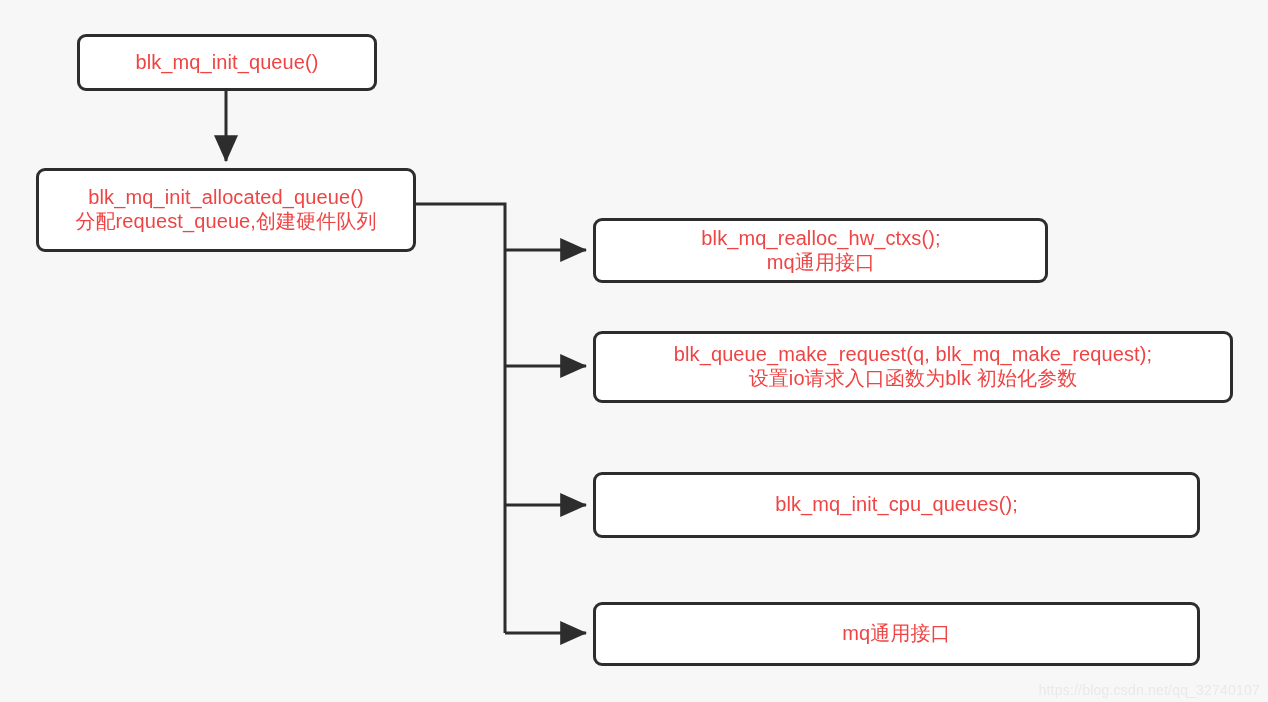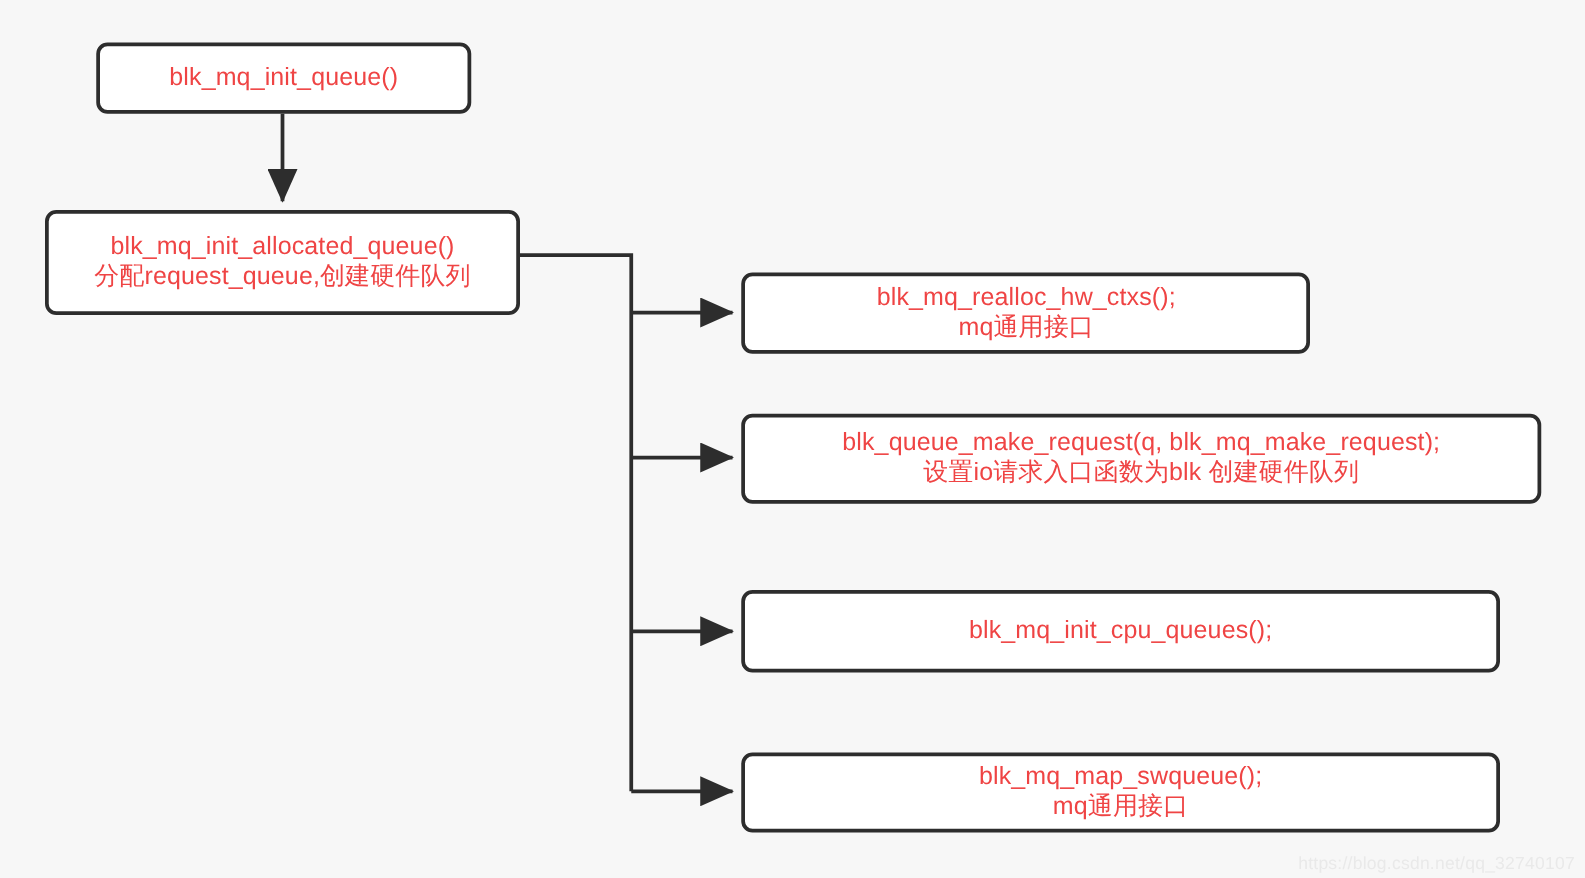--- a/index.html
+++ b/index.html
@@ -100,27 +100,26 @@
     <span class="line2">分配request_queue,创建硬件队列</span>
   </div>
 
   <div class="node" id="node-realloc-hw-ctxs">
     <span class="line1">blk_mq_realloc_hw_ctxs();</span>
     <span class="line2">mq通用接口</span>
   </div>
 
   <div class="node" id="node-make-request">
     <span class="line1">blk_queue_make_request(q, blk_mq_make_request);</span>
-    <span class="line2">设置io请求入口函数为blk 创建硬件队列</span>
+    <span class="line2">设置io请求入口函数为blk 初始化参数</span>
   </div>
 
   <div class="node" id="node-init-cpu-queues">
     <span class="line1">blk_mq_init_cpu_queues();</span>
   </div>
 
   <div class="node" id="node-map-swqueue">
-    <span class="line1">blk_mq_map_swqueue();</span>
     <span class="line2">mq通用接口</span>
   </div>
 
   <div class="watermark">https://blog.csdn.net/qq_32740107</div>
 
 </div>
 
 </body></html>

